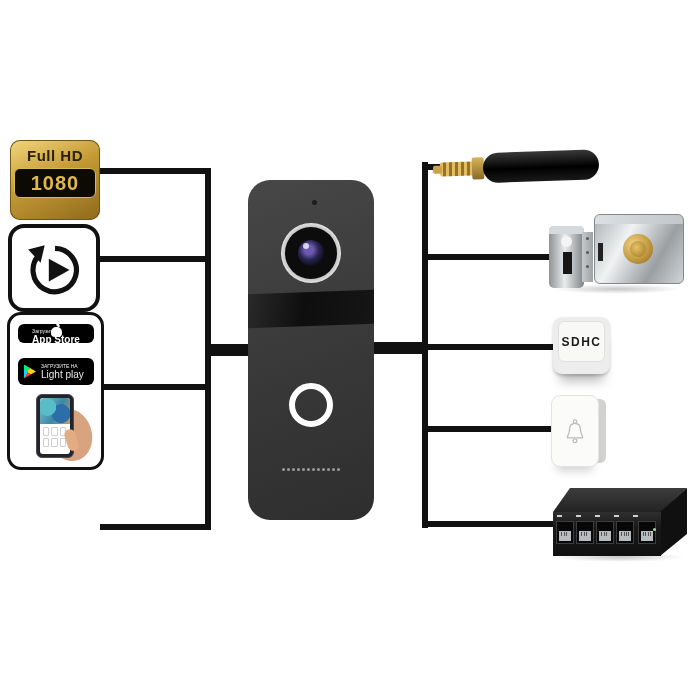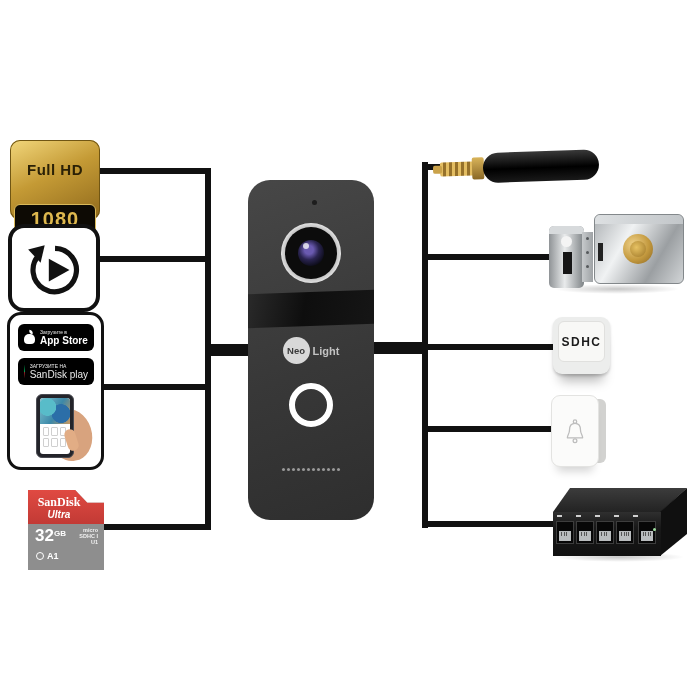--- a/index.html
+++ b/index.html
@@ -7,36 +7,36 @@
     --sandisk-red:#d6423d; --sd-gray:#8e8e8e; --brass:#c49a3f;
   }
   html,body{margin:0;padding:0;background:#fff;}
   .canvas{position:relative;width:700px;height:700px;background:#fff;overflow:hidden;
           font-family:"Liberation Sans",sans-serif;}
   
   .wire{position:absolute;background:var(--line);}
   
   .fullhd{position:absolute;left:10px;top:140px;width:90px;height:80px;border-radius:10px;
           background:linear-gradient(155deg,#f2d77c,#c49a35 45%,#8f691c);
-          box-shadow:inset 0 0 0 1px #715613;box-sizing:border-box;padding:17px 4px;}
+          box-shadow:inset 0 0 0 1px #715613;box-sizing:border-box;padding:3px 4px;}
   .fullhd-top{height:25px;display:flex;align-items:center;justify-content:center;
           color:#2b2106;font-weight:800;font-size:15px;letter-spacing:.5px;}
   .fullhd-bottom{height:28px;background:#0d0a04;border:1px solid #d9b95a;border-radius:6px;
           display:flex;align-items:center;justify-content:center;color:#deb84e;
-          font-weight:800;font-size:20px;letter-spacing:1px;margin-top:22px;}
+          font-weight:800;font-size:20px;letter-spacing:1px;}
   
   .playbox{position:absolute;left:8px;top:224px;width:92px;height:88px;background:#fff;
           border:4px solid #111;border-radius:16px;box-sizing:border-box;
           display:flex;align-items:center;justify-content:center;}
   
   .appsbox{position:absolute;left:7px;top:312px;width:97px;height:158px;background:#fff;
           border:3px solid #111;border-radius:14px;box-sizing:border-box;}
   .storebadge{position:absolute;left:8px;background:#000;border-radius:6px;color:#fff;
           display:flex;align-items:center;padding:0 6px;box-sizing:border-box;gap:5px;}
-  .as{top:9px;width:76px;height:27px;}
+  .as{top:9px;width:76px;height:19px;flex-direction:column;}
   .gp{top:43px;width:76px;height:27px;}
   .badge-text{display:flex;flex-direction:column;line-height:1;}
   .badge-small{font-size:5px;margin-bottom:1px;color:#eee;}
   .badge-big{font-size:10px;font-weight:700;white-space:nowrap;}
   .gp .badge-big{font-weight:500;color:#e8e8e8;}
   .apple{position:relative;width:11px;height:13px;}
   .apple::before{content:"";position:absolute;left:0;top:3px;width:11px;height:10px;background:#fff;
           border-radius:5px 5px 4px 4px;}
   .apple::after{content:"";position:absolute;left:5px;top:-1px;width:4px;height:4px;background:#fff;
           border-radius:0 100% 0 100%;transform:rotate(10deg);}
@@ -209,21 +209,21 @@
       <div class="apple"></div>
       <div class="badge-text">
         <span class="badge-small">Загрузите в</span>
         <span class="badge-big">App Store</span>
       </div>
     </div>
     <div class="storebadge gp">
       <div class="gp-tri"></div>
       <div class="badge-text">
         <span class="badge-small">ЗАГРУЗИТЕ НА</span>
-        <span class="badge-big">SanDisk play</span>
+        <span class="badge-big">Light play</span>
       </div>
     </div>
     <div class="phone-wrap">
       <div class="hand"></div>
       <div class="phone">
         <div class="screen">
           <div class="screen-img"></div>
           <div class="icon-grid">
             <span></span>
               <span></span>
@@ -231,52 +231,30 @@
               <span></span>
               <span></span>
               <span></span>
           </div>
         </div>
       </div>
       <div class="thumb"></div>
     </div>
   </div>
 
-  <div class="sd">
-    <div class="sd-red"></div>
-    <div class="sd-brand">SanDisk</div>
-    <div class="sd-series">Ultra</div>
-    <div class="sd-cap">
-      <span class="sd-cap-num">32</span>
-      <span class="sd-cap-unit">GB</span>
-    </div>
-    <div class="sd-fmt">
-      <div>micro</div>
-      <div>SDHC I</div>
-      <div>U1</div>
-    </div>
-    <div class="sd-class">
-      <span class="sd-c-ring"></span>
-      <span class="sd-a1">A1</span>
-    </div>
-  </div>
 
   <div class="device">
     <div class="mic"></div>
     <div class="cam-ring">
       <div class="cam-lens">
         <div class="cam-iris"></div>
         <div class="cam-glint"></div>
       </div>
     </div>
     <div class="ir-band"></div>
-    <div class="logo-row">
-      <div class="logo-circle">Neo</div>
-      <div class="logo-rest">Light</div>
-    </div>
     <div class="ring-btn"></div>
     <div class="speaker">
       <span></span>
         <span></span>
         <span></span>
         <span></span>
         <span></span>
         <span></span>
       <span></span>
         <span></span>

